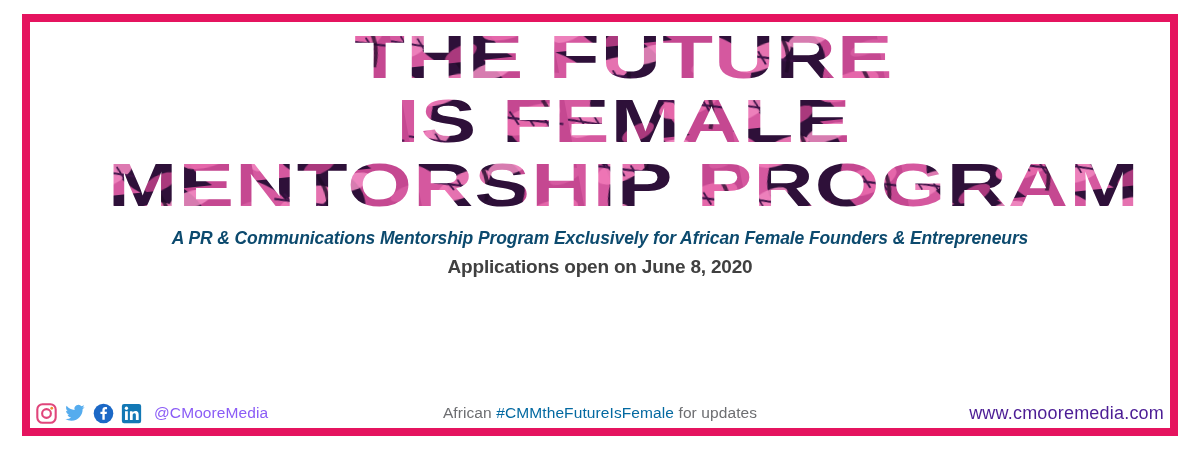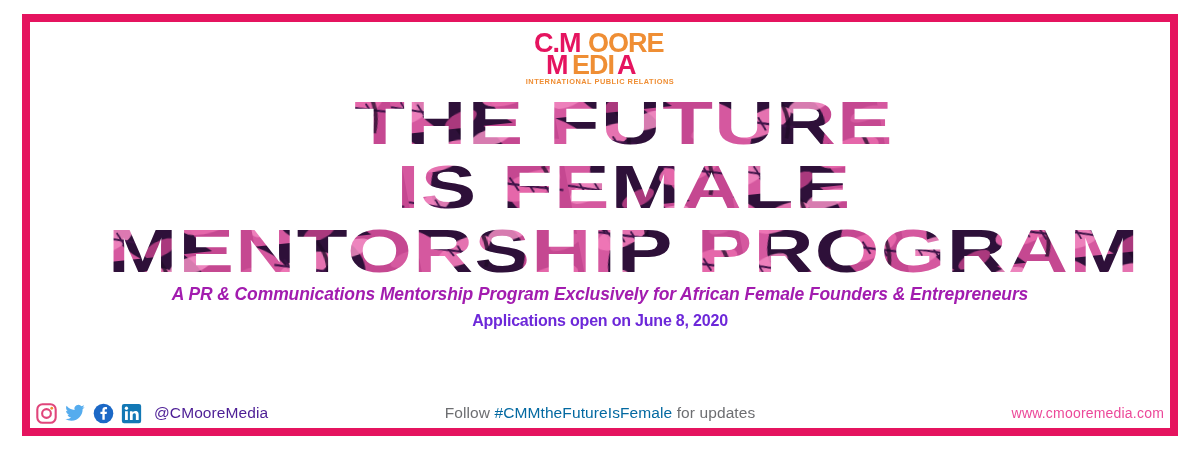--- a/index.html
+++ b/index.html
@@ -38,87 +38,77 @@
     color:#58585b;
     letter-spacing:.2px;
   }
 
   
   .headline { margin-top:2px; width:100%; text-align:center;padding-left:48px; }
   .headline svg { display:block; margin:0 auto; }
 
   
   .subtitle {
-    margin-top:4px;
+    margin-top:14px;
     font-size:17.5px;
     font-weight:bold;
     font-style:italic;
-    color:#a21caf;
+    color:#0c4a6e;
     letter-spacing:-.1px;
     white-space:nowrap;
   }
   .applications {
     margin-top:7px;
-    font-size:16px;
+    font-size:19px;
     font-weight:bold;
-    color:#6d28d9;
+    color:#404040;
     letter-spacing:-.2px;
   }
 
   
   .footer {
     position:absolute;
     left:36px; right:36px; bottom:24px;
     height:26px;
     display:flex; align-items:center; justify-content:space-between;
   }
   .social {
     display:flex; align-items:center; gap:7px;
   }
   .social svg { display:block; }
   .handle {
     margin-left:5px;
     font-size:15.5px;
-    color:#4c1d95;
+    color:#8b5cf6;
     letter-spacing:.1px;
   }
   .follow {
     font-size:15.5px;
     color:#6d6e71;
     letter-spacing:.1px;
     position:absolute;
     left:50%; transform:translateX(-50%);
     white-space:nowrap;
   }
   .follow .tag { color:#0369a1; }
   .website {
-    font-size:14px;
-    color:#ec4899;
+    font-size:18px;
+    color:#4c1d95;
     letter-spacing:.2px;
   }
 </style>
 </head>
 <body>
 
 <div class="flyer">
 
   <div class="border-frame"></div>
 
   <div class="content">
 
-    <div class="logo">
-      <svg class="logo-svg" width="168" height="62" viewBox="0 0 168 62">
-        <text x="18" y="26" font-family="'Liberation Sans', sans-serif" font-size="27" font-weight="bold" fill="#e5145f" letter-spacing="-1">C.M</text>
-        <text x="72" y="26" font-family="'Liberation Sans', sans-serif" font-size="27" font-weight="bold" fill="#ef8e34" letter-spacing="-1">OORE</text>
-        <text x="30" y="48" font-family="'Liberation Sans', sans-serif" font-size="27" font-weight="bold" fill="#e5145f" letter-spacing="-1">M</text>
-        <text x="56" y="48" font-family="'Liberation Sans', sans-serif" font-size="27" font-weight="bold" fill="#ef8e34" letter-spacing="-1">EDI</text>
-        <text x="101" y="48" font-family="'Liberation Sans', sans-serif" font-size="27" font-weight="bold" fill="#e5145f" letter-spacing="-1">A</text>
-        <text x="84" y="58" text-anchor="middle" font-family="'Liberation Sans', sans-serif" font-size="7.4" font-weight="bold" fill="#ef8e34" letter-spacing="0.5">INTERNATIONAL PUBLIC RELATIONS</text>
-      </svg>
-    </div>
 
 
     <div class="headline">
       <svg width="1080" height="190" viewBox="0 0 1080 190">
         <defs>
 
           <pattern id="waxprint" patternUnits="userSpaceOnUse" width="120" height="96" patternTransform="rotate(-8)">
             <rect width="120" height="96" fill="#2e1039"></rect>
             <path d="M0 0 Q30 20 20 48 Q12 76 34 96 L0 96 Z" fill="#e35fa8" opacity="0.92"></path>
             <path d="M60 -6 Q86 18 76 46 Q66 76 92 100 L120 100 L120 -6 Z" fill="#d94f9d" opacity="0.88"></path>
@@ -179,19 +169,19 @@
           <rect x="1" y="1" width="22" height="22" rx="2.5" fill="#1278b5"></rect>
           <rect x="4.6" y="9.4" width="3.2" height="10" fill="#ffffff"></rect>
           <circle cx="6.2" cy="6" r="1.9" fill="#ffffff"></circle>
           <path d="M10.2 9.4h3v1.4c.45-.8 1.5-1.65 3.1-1.65 3.3 0 3.9 2.05 3.9 4.75v5.5h-3.2v-4.9c0-1.2-.02-2.7-1.7-2.7-1.7 0-1.95 1.3-1.95 2.6v5h-3.15z" fill="#ffffff"></path>
         </svg>
       </span>
       <span class="handle">@CMooreMedia</span>
     </div>
 
     <div class="follow">
-      <span>Follow </span><span class="tag">#CMMtheFutureIsFemale</span><span> for updates</span>
+      <span>African </span><span class="tag">#CMMtheFutureIsFemale</span><span> for updates</span>
     </div>
 
     <div class="website">www.cmooremedia.com</div>
   </div>
 
 </div>
 
 </body></html>

